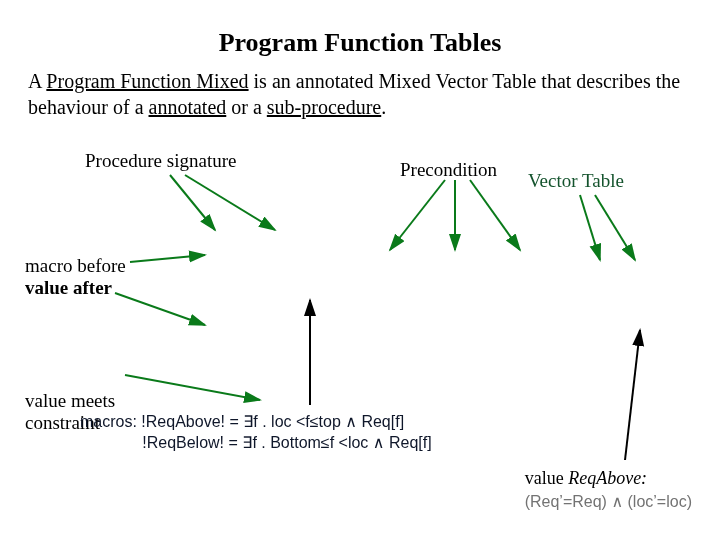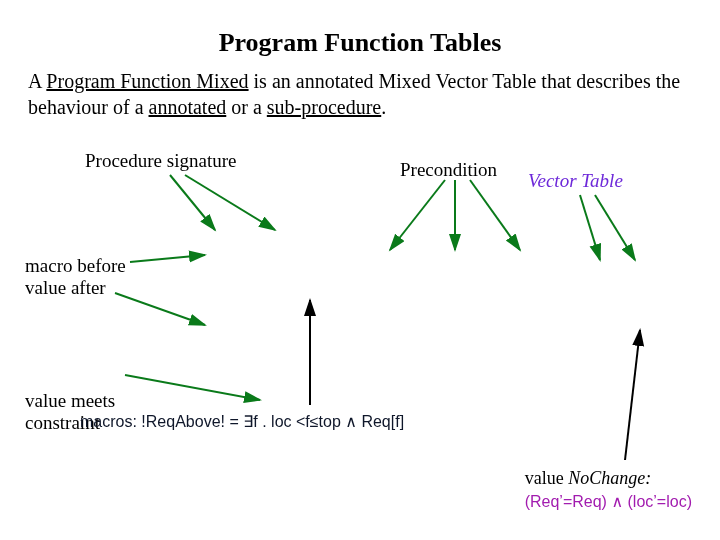--- a/index.html
+++ b/index.html
@@ -22,73 +22,74 @@
     font-size: 20px;
     margin: 10px 28px 0 28px;
     line-height: 1.3;
   }
   .intro .u { text-decoration: underline; }
   .lbl {
     position: absolute;
     font-size: 19px;
     white-space: pre;
   }
-  .vt { color: #6d28d9; font-style: italic; }
+  .vt { color: #14532d; }
   .macros {
     position: absolute;
     left: 80px;
     top: 412px;
     font-family: Verdana, Arial, sans-serif;
     font-size: 16px;
     color: #0f172a;
     line-height: 1.3;
   }
   .nc {
     position: absolute;
     right: 28px;
     bottom: 28px;
     font-size: 18px;
     text-align: left;
     line-height: 1.25;
   }
   .nc .nm { font-style: italic; }
-  .nc .eq { color: #a21caf; font-family: Verdana, Arial, sans-serif; font-size: 16px; }
+  .nc .eq { color: #737373; font-family: Verdana, Arial, sans-serif; font-size: 16px; }
   svg.arrows {
     position: absolute;
     left: 0; top: 0;
     width: 720px; height: 540px;
     pointer-events: none;
   }
 </style>
 </head>
 <body>
 
 <div class="title">Program Function Tables</div>
 
 <div class="intro">
   <span>A </span><span class="u">Program Function Mixed</span><span> is an annotated Mixed Vector Table that describes the behaviour of a </span><span class="u">annotated</span><span> or a </span><span class="u">sub-procedure</span><span>.</span>
 </div>
 
 <div class="lbl" style="left:85px; top:150px;">Procedure signature</div>
 <div class="lbl" style="left:400px; top:159px;">Precondition</div>
 <div class="lbl vt" style="left:528px; top:170px;">Vector Table</div>
 <div class="lbl" style="left:25px; top:255px;">macro before</div>
-<div class="lbl" style="left:25px; top:277px;">value after</div>
+<div class="lbl" style="left:25px; top:277px;font-weight:bold;">value after</div>
 <div class="lbl" style="left:25px; top:350px;margin-top:40px;">value meets
 constraint</div>
 
 <div class="macros">
   <span>macros:</span>
   <span>!ReqAbove! = ∃f . loc &lt;f≤top ∧ Req[f]</span><br>
   &nbsp;&nbsp;&nbsp;&nbsp;&nbsp;&nbsp;&nbsp;&nbsp;&nbsp;&nbsp;&nbsp;&nbsp;&nbsp;
+  <span>!ReqBelow! = ∃f . Bottom≤f &lt;loc ∧ Req[f]</span>
 </div>
 
 <div class="nc">
   <span>value</span>
-  <span class="nm">NoChange:</span><br>
+  <span class="nm">ReqAbove:</span><br>
   <span class="eq">(Req’=Req) ∧ (loc’=loc)</span>
 </div>
 
 <svg class="arrows">
   <defs>
     <marker id="ahg" markerWidth="10" markerHeight="10" refX="8" refY="3" orient="auto">
       <path d="M0,0 L0,6 L9,3 z" fill="#0a7a1a"></path>
     </marker>
     <marker id="ahk" markerWidth="10" markerHeight="10" refX="8" refY="3" orient="auto">
       <path d="M0,0 L0,6 L9,3 z" fill="#000"></path>

